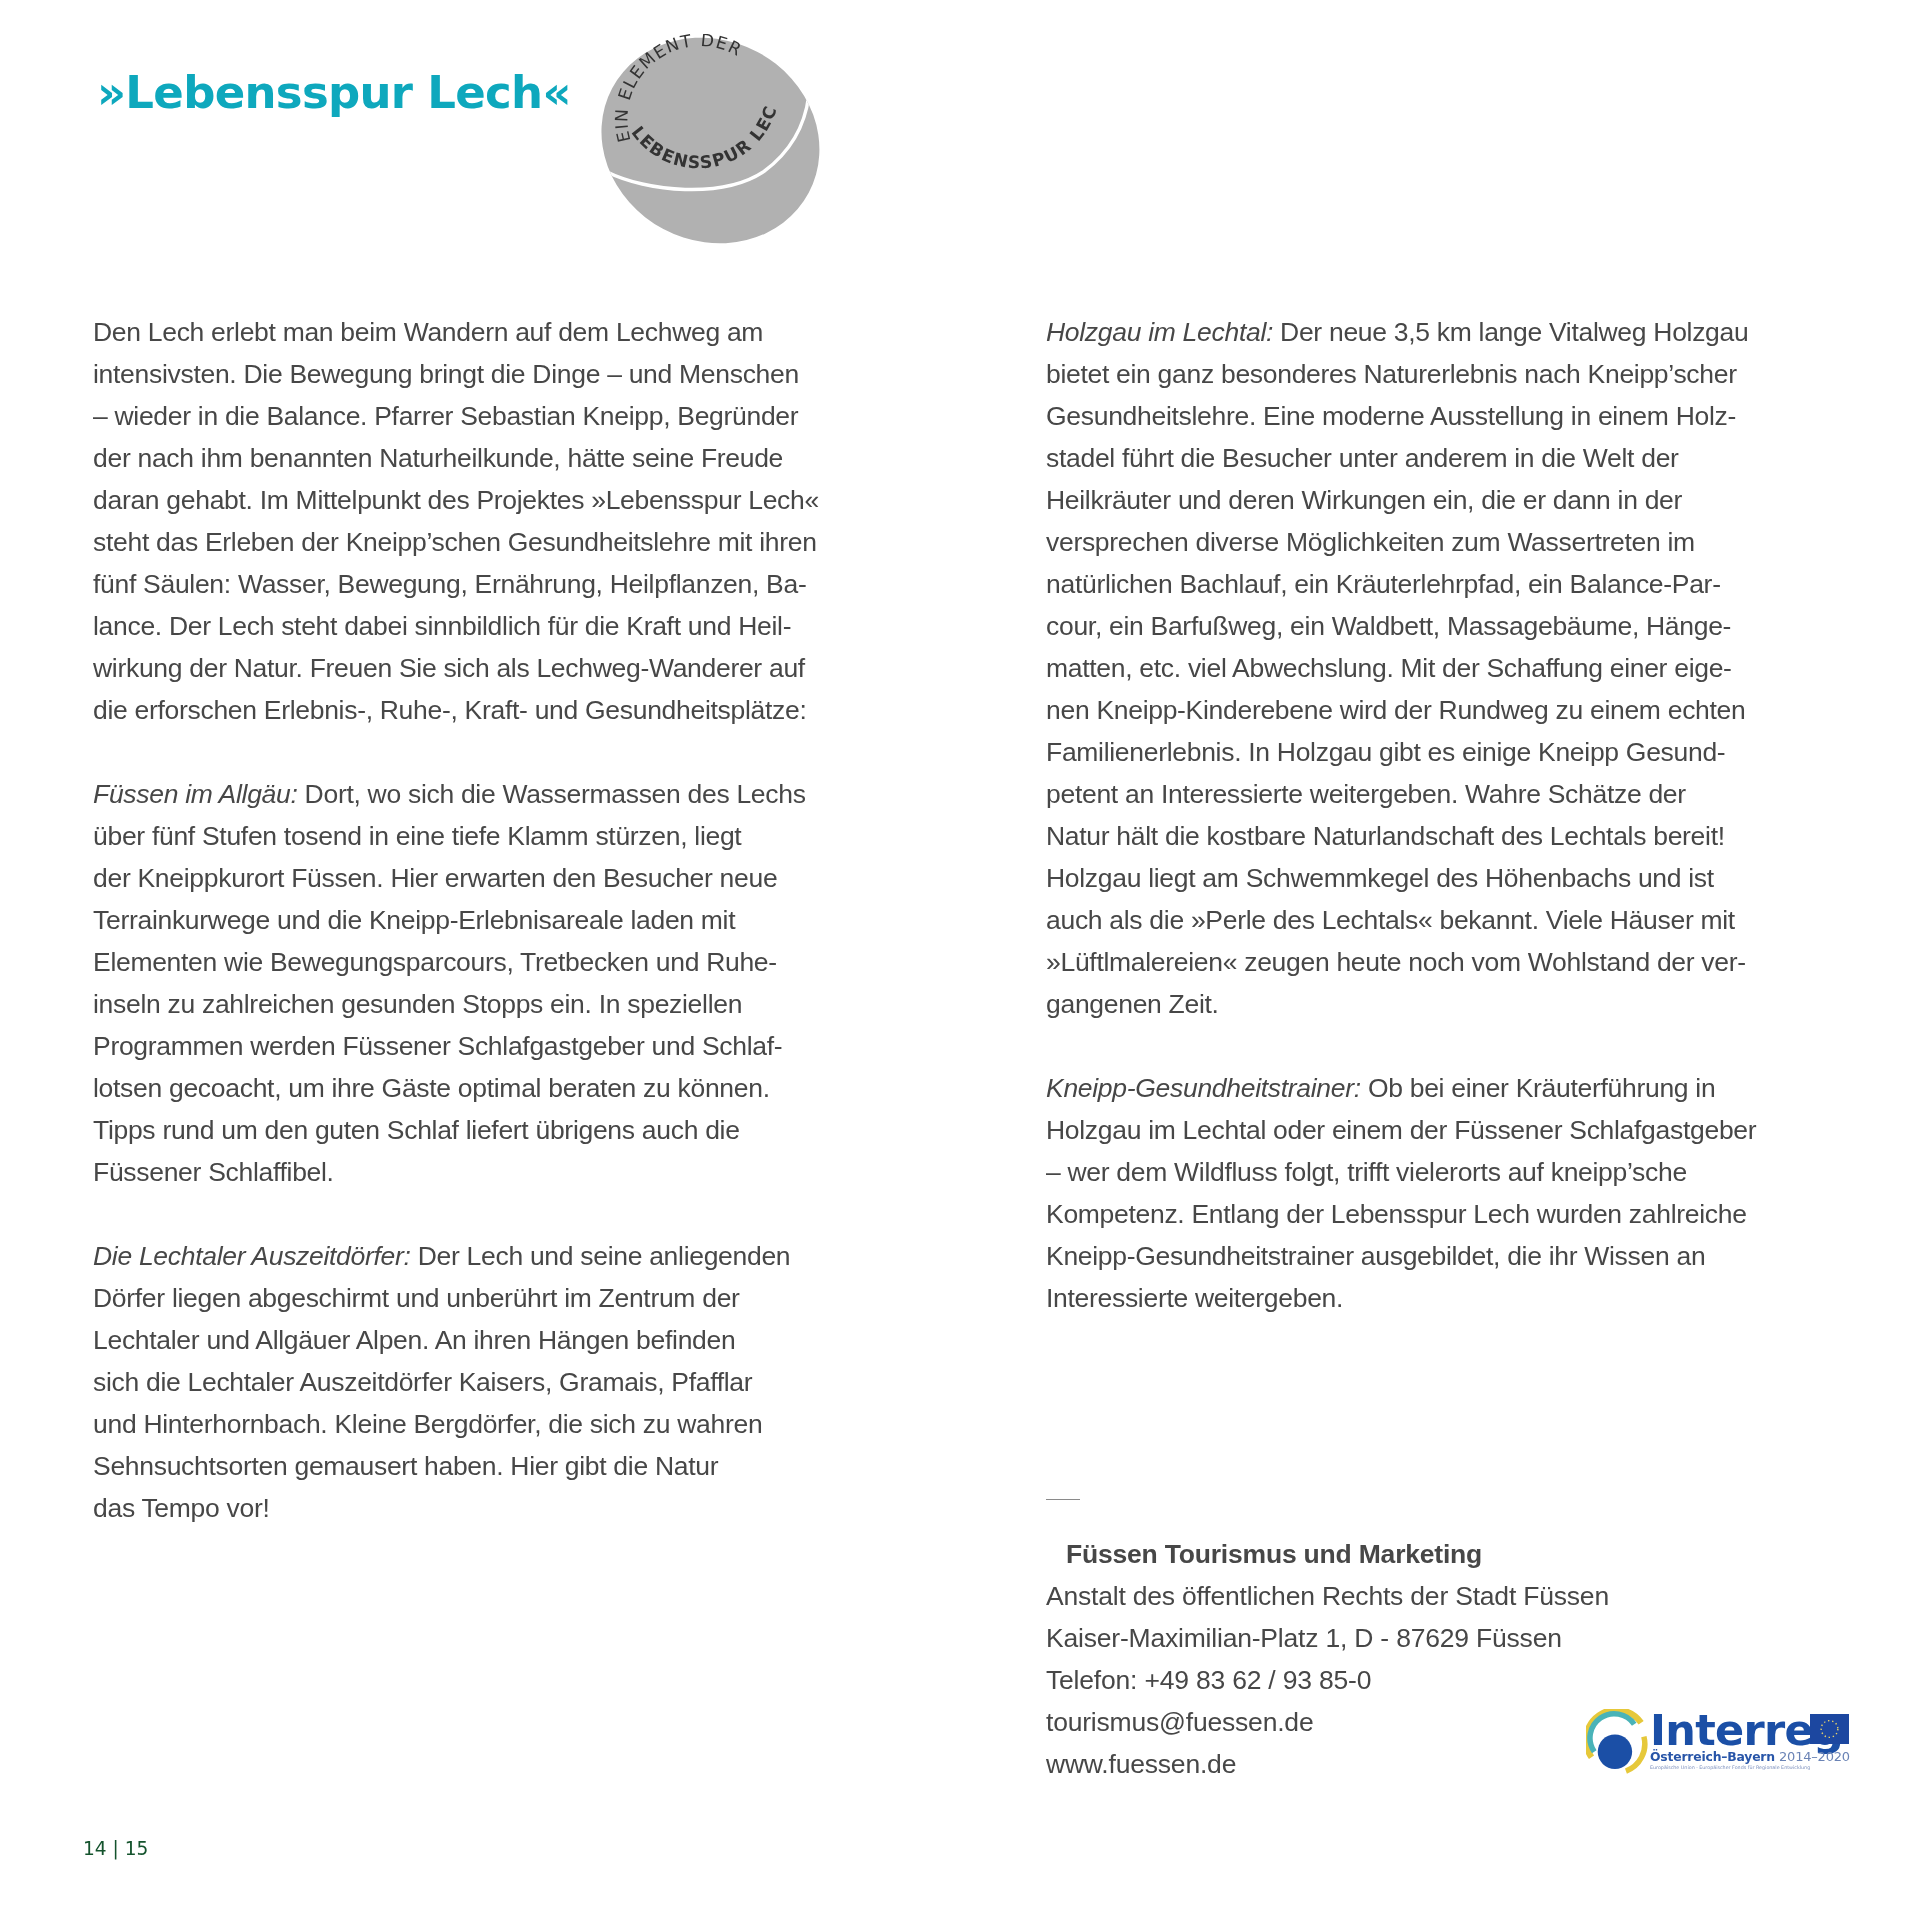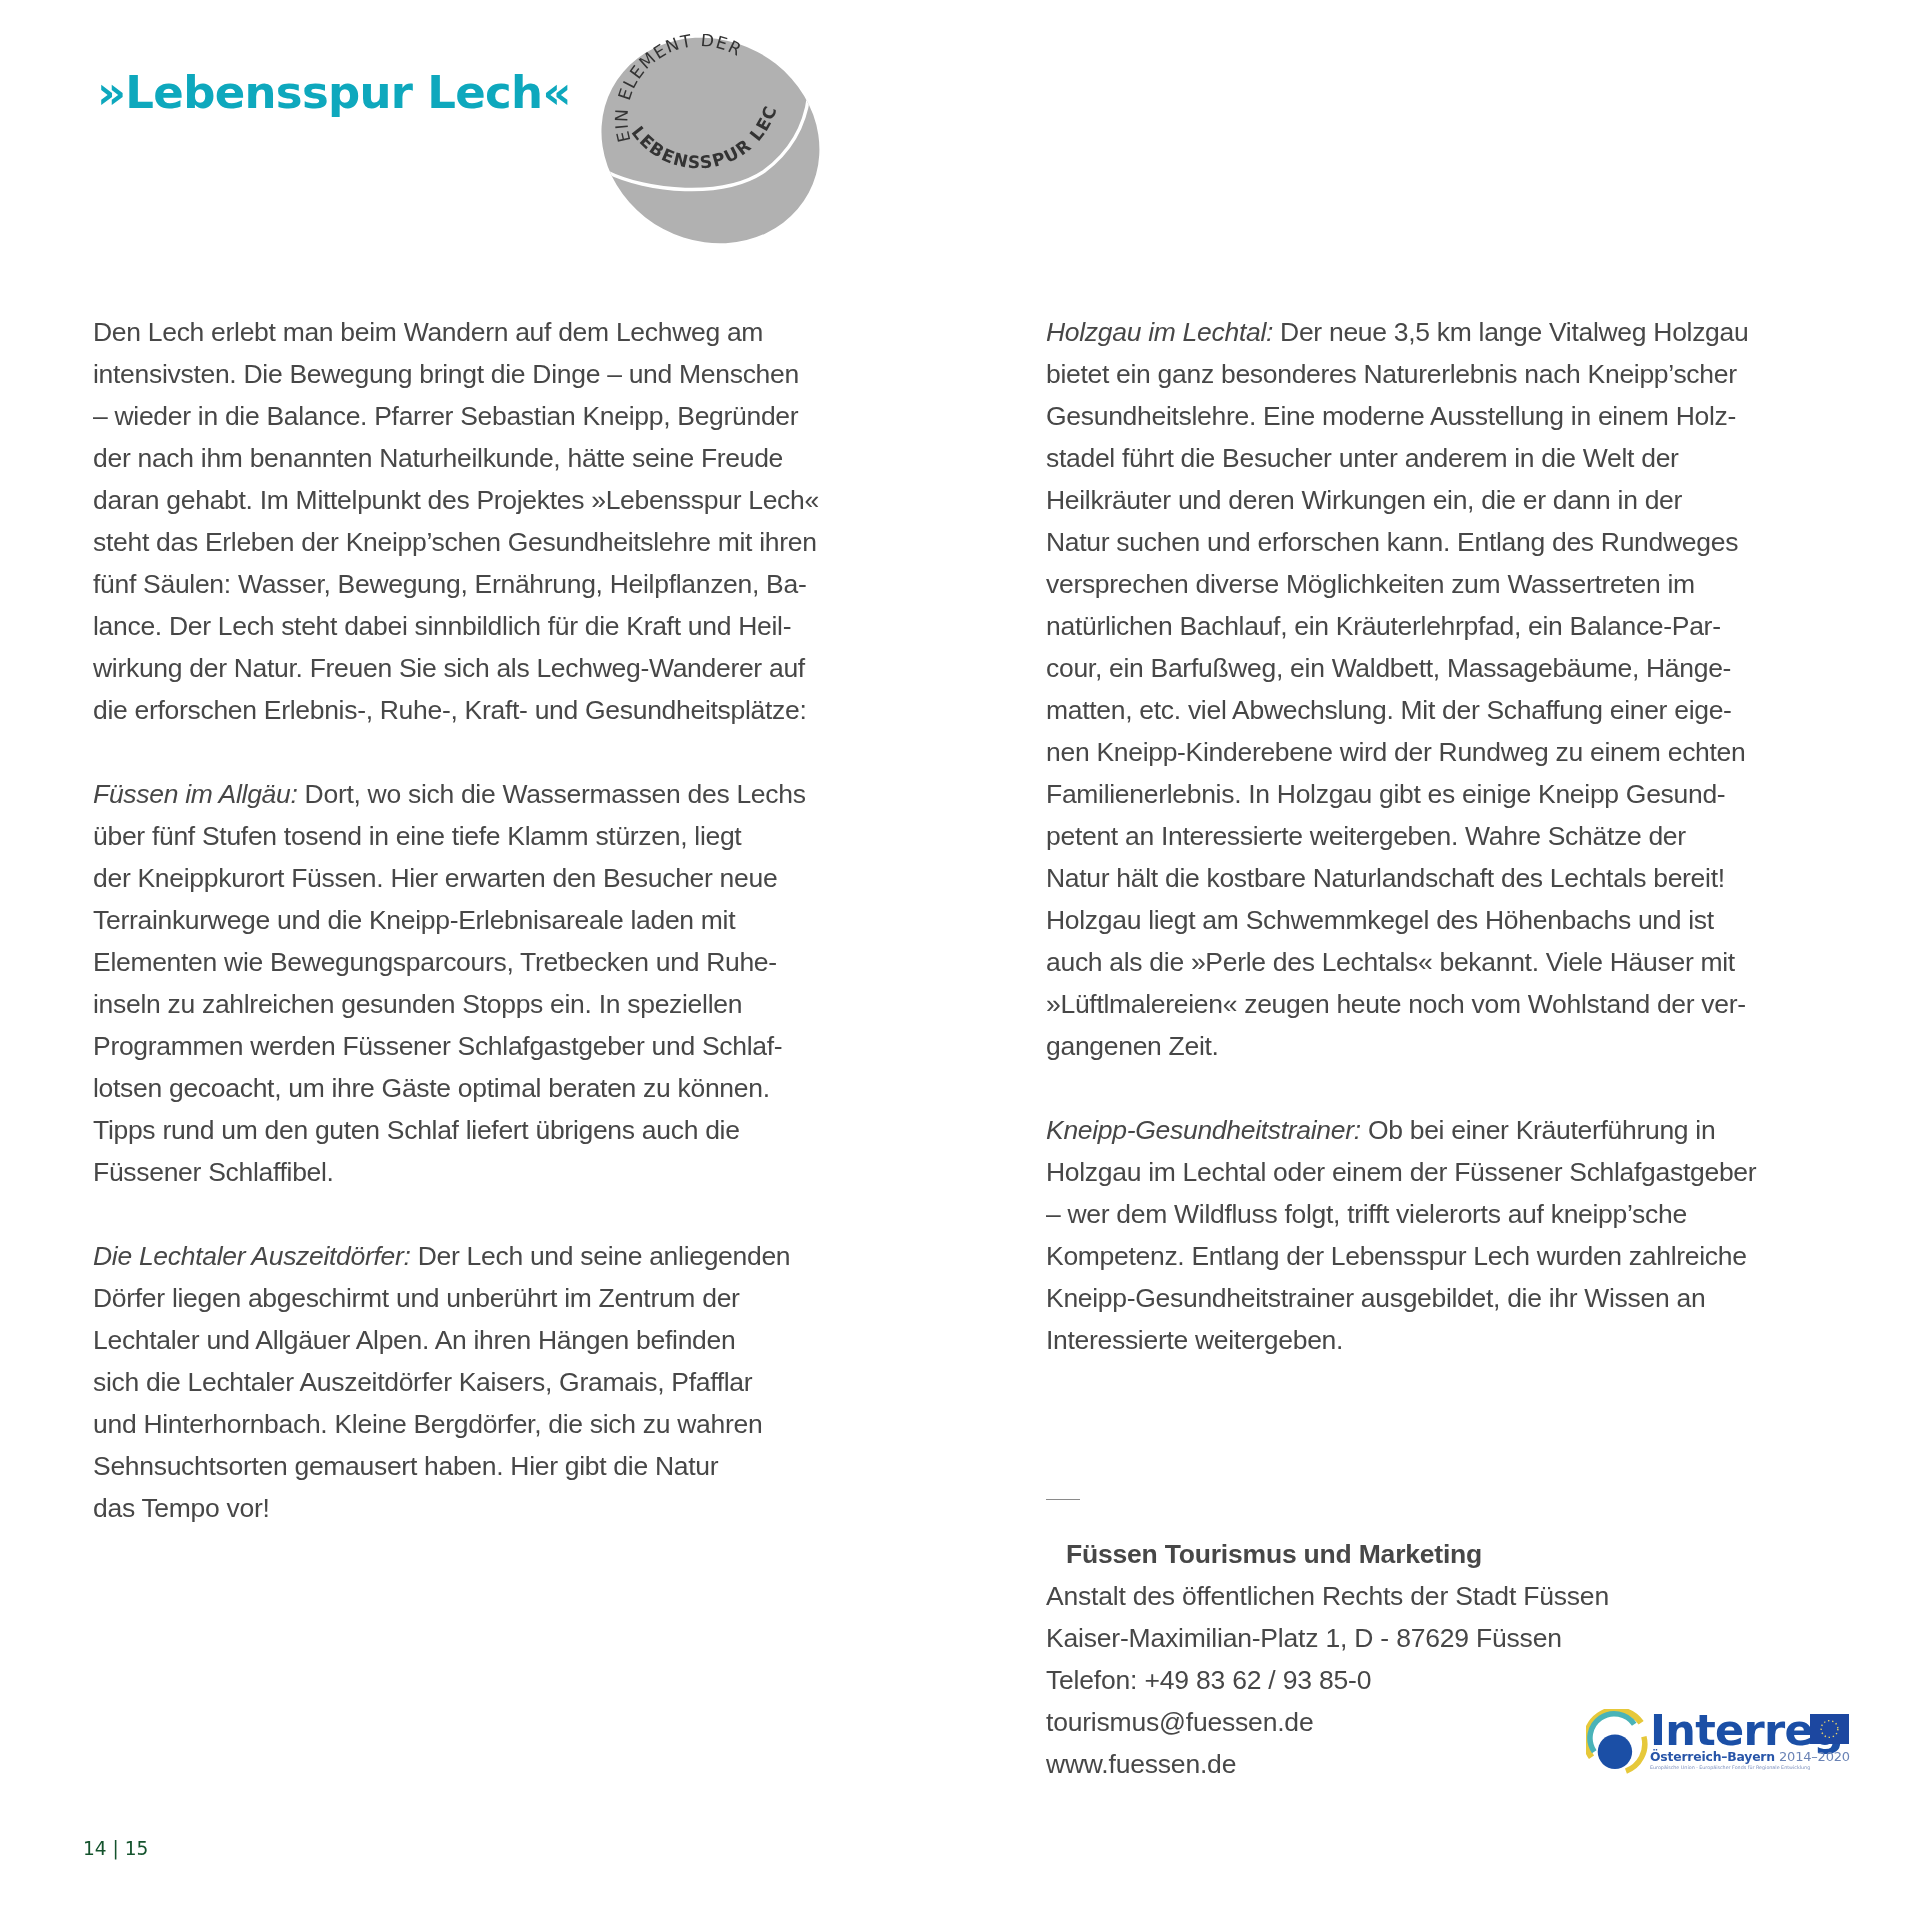--- a/index.html
+++ b/index.html
@@ -122,21 +122,20 @@
   </div>
 </div>
 
 <div class="col col-right">
   <div class="para">
     <span class="line"><span class="lead">Holzgau im Lechtal:</span><span> Der neue 3,5 km lange Vitalweg Holzgau</span></span>
     <span class="line">bietet ein ganz besonderes Naturerlebnis nach Kneipp’scher</span>
     <span class="line">Gesundheitslehre. Eine moderne Ausstellung in einem Holz-</span>
     <span class="line">stadel führt die Besucher unter anderem in die Welt der</span>
     <span class="line">Heilkräuter und deren Wirkungen ein, die er dann in der</span>
-    <span class="line">Natur suchen und erforschen kann. Entlang des Rundweges</span>
     <span class="line">versprechen diverse Möglichkeiten zum Wassertreten im</span>
     <span class="line">natürlichen Bachlauf, ein Kräuterlehrpfad, ein Balance-Par-</span>
     <span class="line">cour, ein Barfußweg, ein Waldbett, Massagebäume, Hänge-</span>
     <span class="line">matten, etc. viel Abwechslung. Mit der Schaffung einer eige-</span>
     <span class="line">nen Kneipp-Kinderebene wird der Rundweg zu einem echten</span>
     <span class="line">Familienerlebnis. In Holzgau gibt es einige Kneipp Gesund-</span>
     <span class="line">petent an Interessierte weitergeben. Wahre Schätze der</span>
     <span class="line">Natur hält die kostbare Naturlandschaft des Lechtals bereit!</span>
     <span class="line">Holzgau liegt am Schwemmkegel des Höhenbachs und ist</span>
     <span class="line">auch als die »Perle des Lechtals« bekannt. Viele Häuser mit</span>

